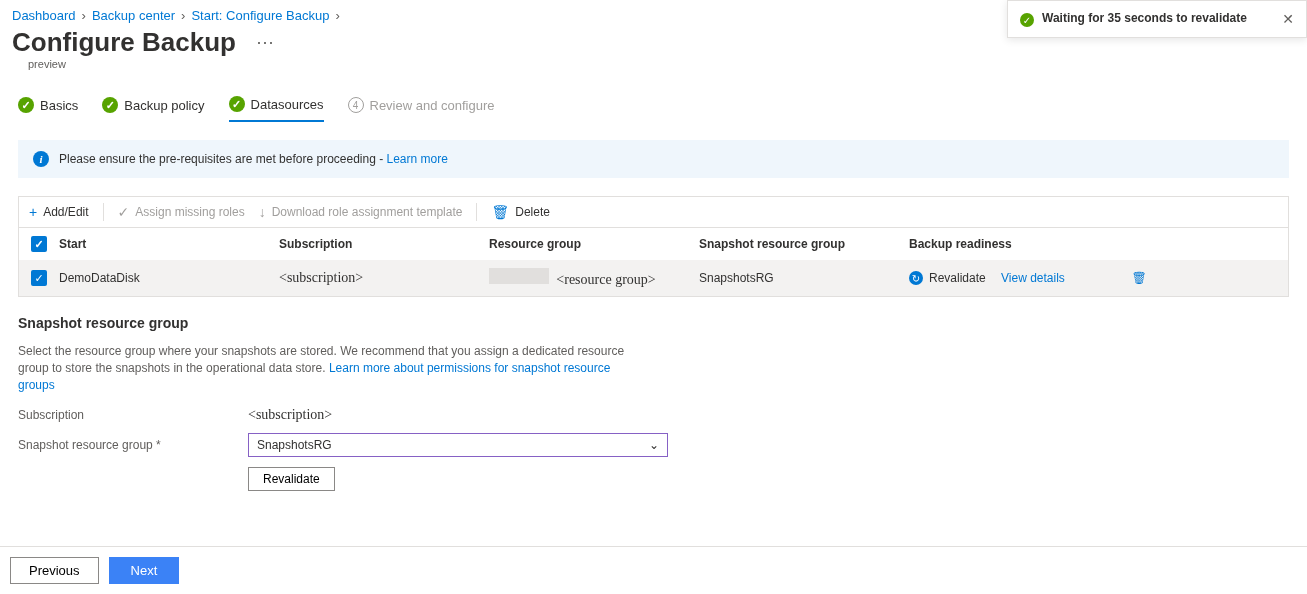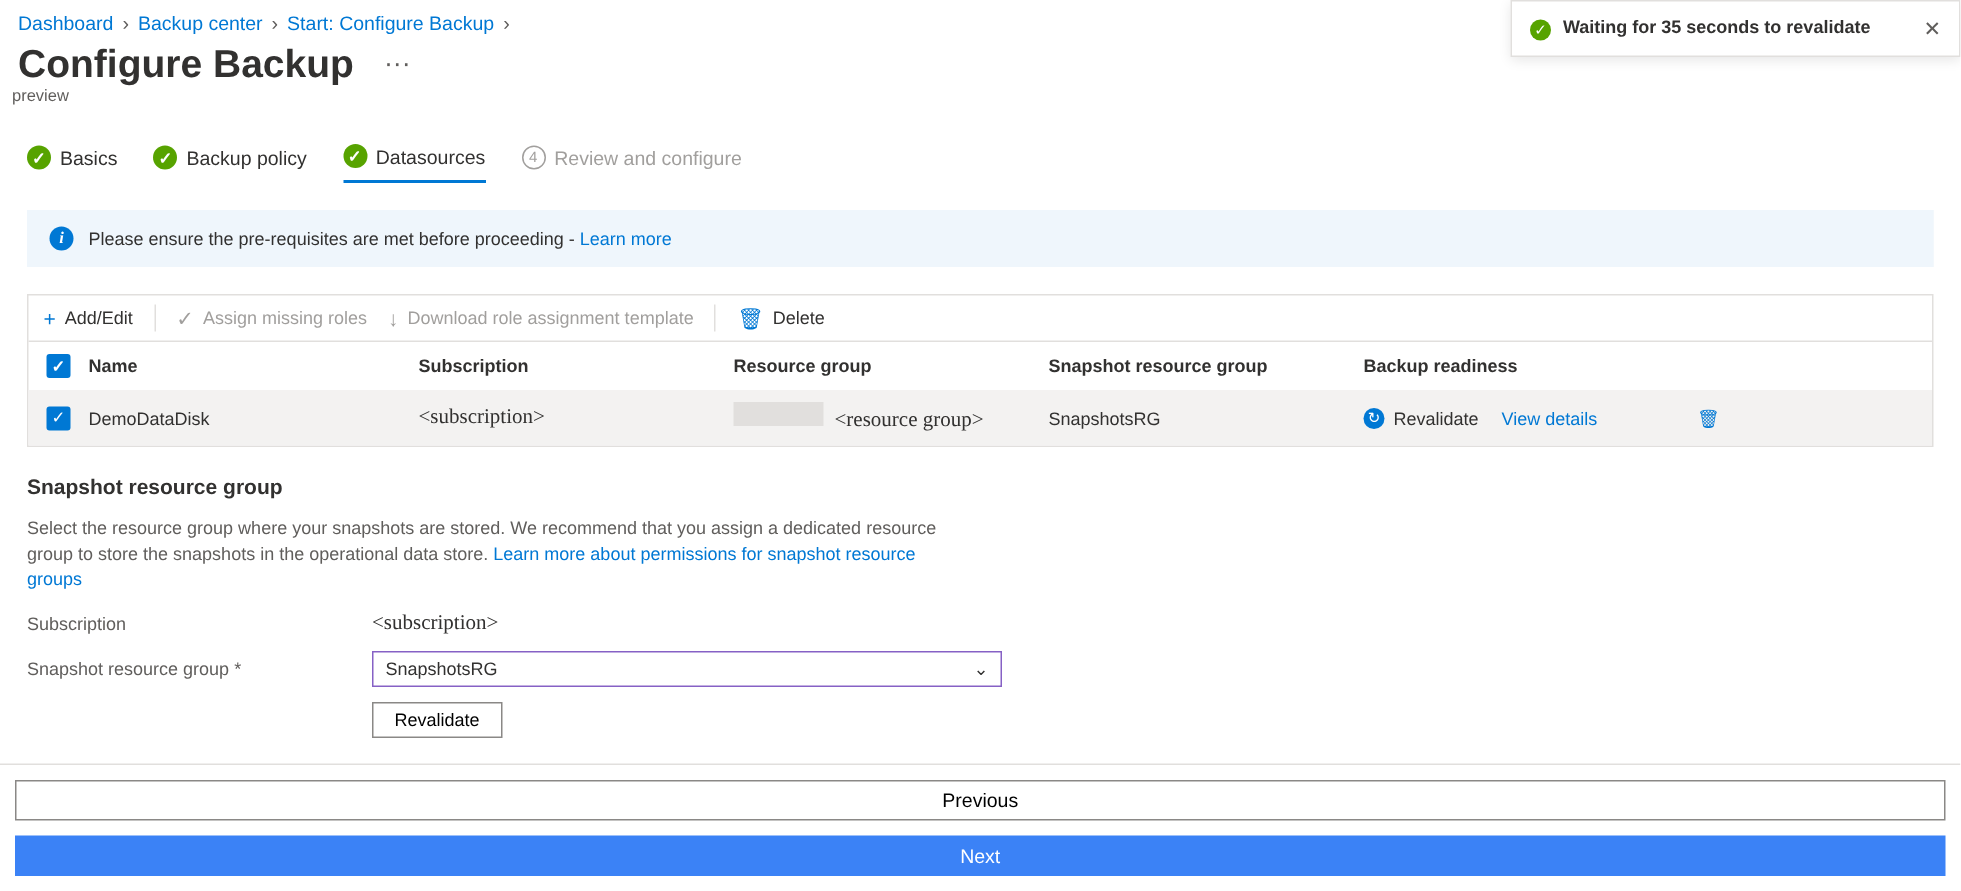--- a/index.html
+++ b/index.html
@@ -5,21 +5,21 @@
     * { box-sizing: border-box; margin: 0; padding: 0; }
     body { font-family: "Segoe UI", Arial, sans-serif; color: #323130; font-size: 13px; background: #fff; position: relative; width: 1307px; height: 594px; overflow: hidden; }
     a { color: #0078d4; text-decoration: none; cursor: pointer; }
 
     .breadcrumb { display: flex; align-items: center; gap: 6px; padding: 8px 12px 4px; font-size: 13px; }
     .breadcrumb .sep { color: #605e5c; }
 
     .title-row { display: flex; align-items: center; gap: 20px; padding: 0 12px; }
     .title-row h1 { font-size: 26px; font-weight: 600; }
     .title-row .more { font-size: 18px; color: #605e5c; cursor: pointer; }
-    .preview { padding: 0 8px 8px; font-size: 11px; color: #605e5c; }
+    .preview { padding: 0 28px 8px; font-size: 11px; color: #605e5c; }
 
     .steps { display: flex; align-items: center; gap: 24px; padding: 18px 18px 0; }
     .step { display: flex; align-items: center; gap: 6px; font-size: 13px; color: #323130; padding-bottom: 8px; }
     .step.active { border-bottom: 2px solid #0078d4; font-weight: 400; }
     .step.disabled { color: #a19f9d; }
     .step .check-icon { width: 16px; height: 16px; border-radius: 50%; background: #57a300; display: inline-flex; align-items: center; justify-content: center; color: #fff; font-size: 11px; font-weight: bold; }
     .step .num-icon { width: 16px; height: 16px; border-radius: 50%; border: 1px solid #a19f9d; display: inline-flex; align-items: center; justify-content: center; color: #a19f9d; font-size: 10px; }
 
     .info-banner { margin: 18px 18px 0; background: #eff6fc; border: 1px solid #eff6fc; padding: 10px 14px; display: flex; align-items: center; gap: 10px; font-size: 12px; }
     .info-banner .info-icon { width: 16px; height: 16px; border-radius: 50%; background: #0078d4; color: #fff; display:inline-flex; align-items:center; justify-content:center; font-size:11px; font-style: italic; font-weight: bold; font-family: serif;}
@@ -49,21 +49,21 @@
     .section h3 { font-size: 14px; font-weight: 600; margin-bottom: 12px; }
     .section p { font-size: 12px; color: #605e5c; max-width: 620px; line-height: 1.4; }
 
     .form-grid { display:grid; grid-template-columns: 200px 420px; gap: 10px 30px; align-items:center; margin-top:14px; font-size:12px; }
     .form-grid .label { color:#605e5c; }
     .dropdown { border: 1px solid #8a8886; border-color: #605e5c; padding: 4px 8px; display:flex; justify-content:space-between; align-items:center; cursor:pointer; background:#fff; height:24px;}
     .dropdown.purple { border-color:#8661c5; }
     .btn-secondary { border:1px solid #8a8886; background:#fff; padding:4px 14px; cursor:pointer; font-size:12px; }
     .indent-l { }
 
-    .footer { position:absolute; bottom:0; left:0; right:0; border-top:1px solid #e1dfdd; padding:10px; display:flex; gap:10px;flex-direction:column; }
+    .footer { position:absolute; bottom:0; left:0; right:0; border-top:1px solid #e1dfdd; padding:10px; display:flex; gap:10px; }
     .footer .btn-prev { border:1px solid #8a8886; background:#fff; padding:5px 18px; cursor:pointer; font-size:13px; }
     .footer .btn-next { border:none; background:#3b82f6; color:#fff; padding:6px 22px; cursor:pointer; font-size:13px; }
 
     .notification { position:absolute; top:0; right:0; width:300px; background:#fff; border:1px solid #e1dfdd; box-shadow: 0 2px 8px rgba(0,0,0,0.1); padding:10px 12px; font-size:12px; }
     .notification .hdr { display:flex; align-items:flex-start; gap:8px; }
     .notification .check { width:14px; height:14px; border-radius:50%; background:#57a300; color:#fff; display:inline-flex; align-items:center; justify-content:center; font-size:10px; flex-shrink:0; margin-top:2px; }
     .notification .title { font-weight:600; flex:1; }
     .notification .close { cursor:pointer; font-size:14px; color:#605e5c; }
     .notification .body { margin-top:4px; color:#605e5c; margin-left:22px; }
   </style>
@@ -129,21 +129,21 @@
     </span>
     <span class="divider"></span>
     <span class="btn">
       <span class="icon icon-delete">🗑</span>
       <span>Delete</span>
     </span>
   </div>
 
   <div class="table-header">
     <div class="checkbox-cell"><span class="checkbox">✓</span></div>
-    <div>Name</div>
+    <div>Start</div>
     <div>Subscription</div>
     <div>Resource group</div>
     <div>Snapshot resource group</div>
     <div>Backup readiness</div>
     <div></div>
   </div>
 
   <div class="table-row">
     <div class="checkbox-cell"><span class="checkbox">✓</span></div>
     <div>DemoDataDisk</div>

